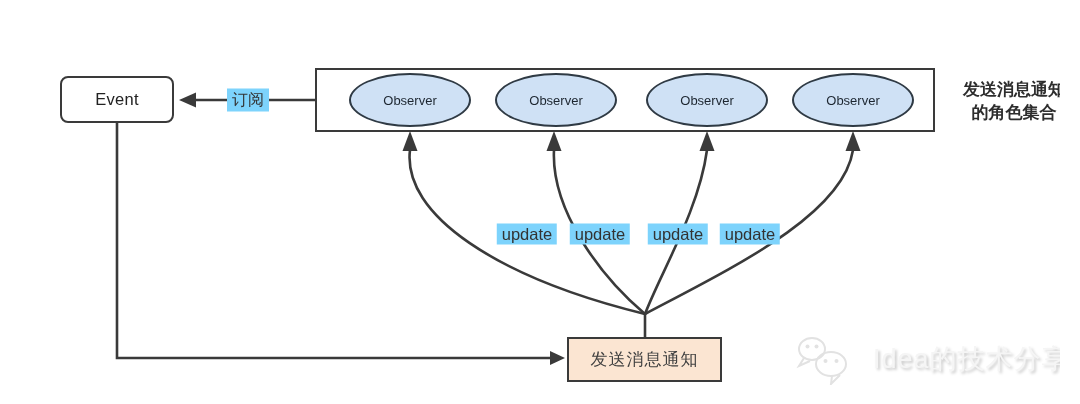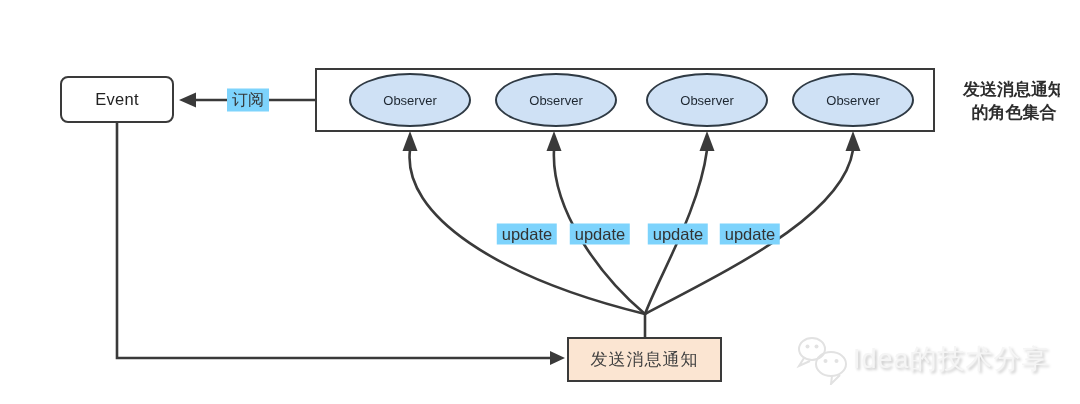--- a/index.html
+++ b/index.html
@@ -110,21 +110,21 @@
   .update-label-1    { left: 527px; top: 234px; font-size: 16.5px; }
   .update-label-2    { left: 600px; top: 234px; font-size: 16.5px; }
   .update-label-3    { left: 678px; top: 234px; font-size: 16.5px; }
   .update-label-4    { left: 750px; top: 234px; font-size: 16.5px; }
 
   
   .watermark {
     position: absolute;
     left: 795px; top: 330px;
     height: 58px;
-    display: flex; align-items: center; gap: 2px;
+    display: flex; align-items: center; gap: 22px;
     z-index: 5;
   }
   .watermark-text {
     font-size: 27px;
     font-weight: 500;
     color: var(--watermark);
     text-shadow: 2px 2px 3px #c8c8c8;
     letter-spacing: 1px;
     white-space: nowrap;
   }

